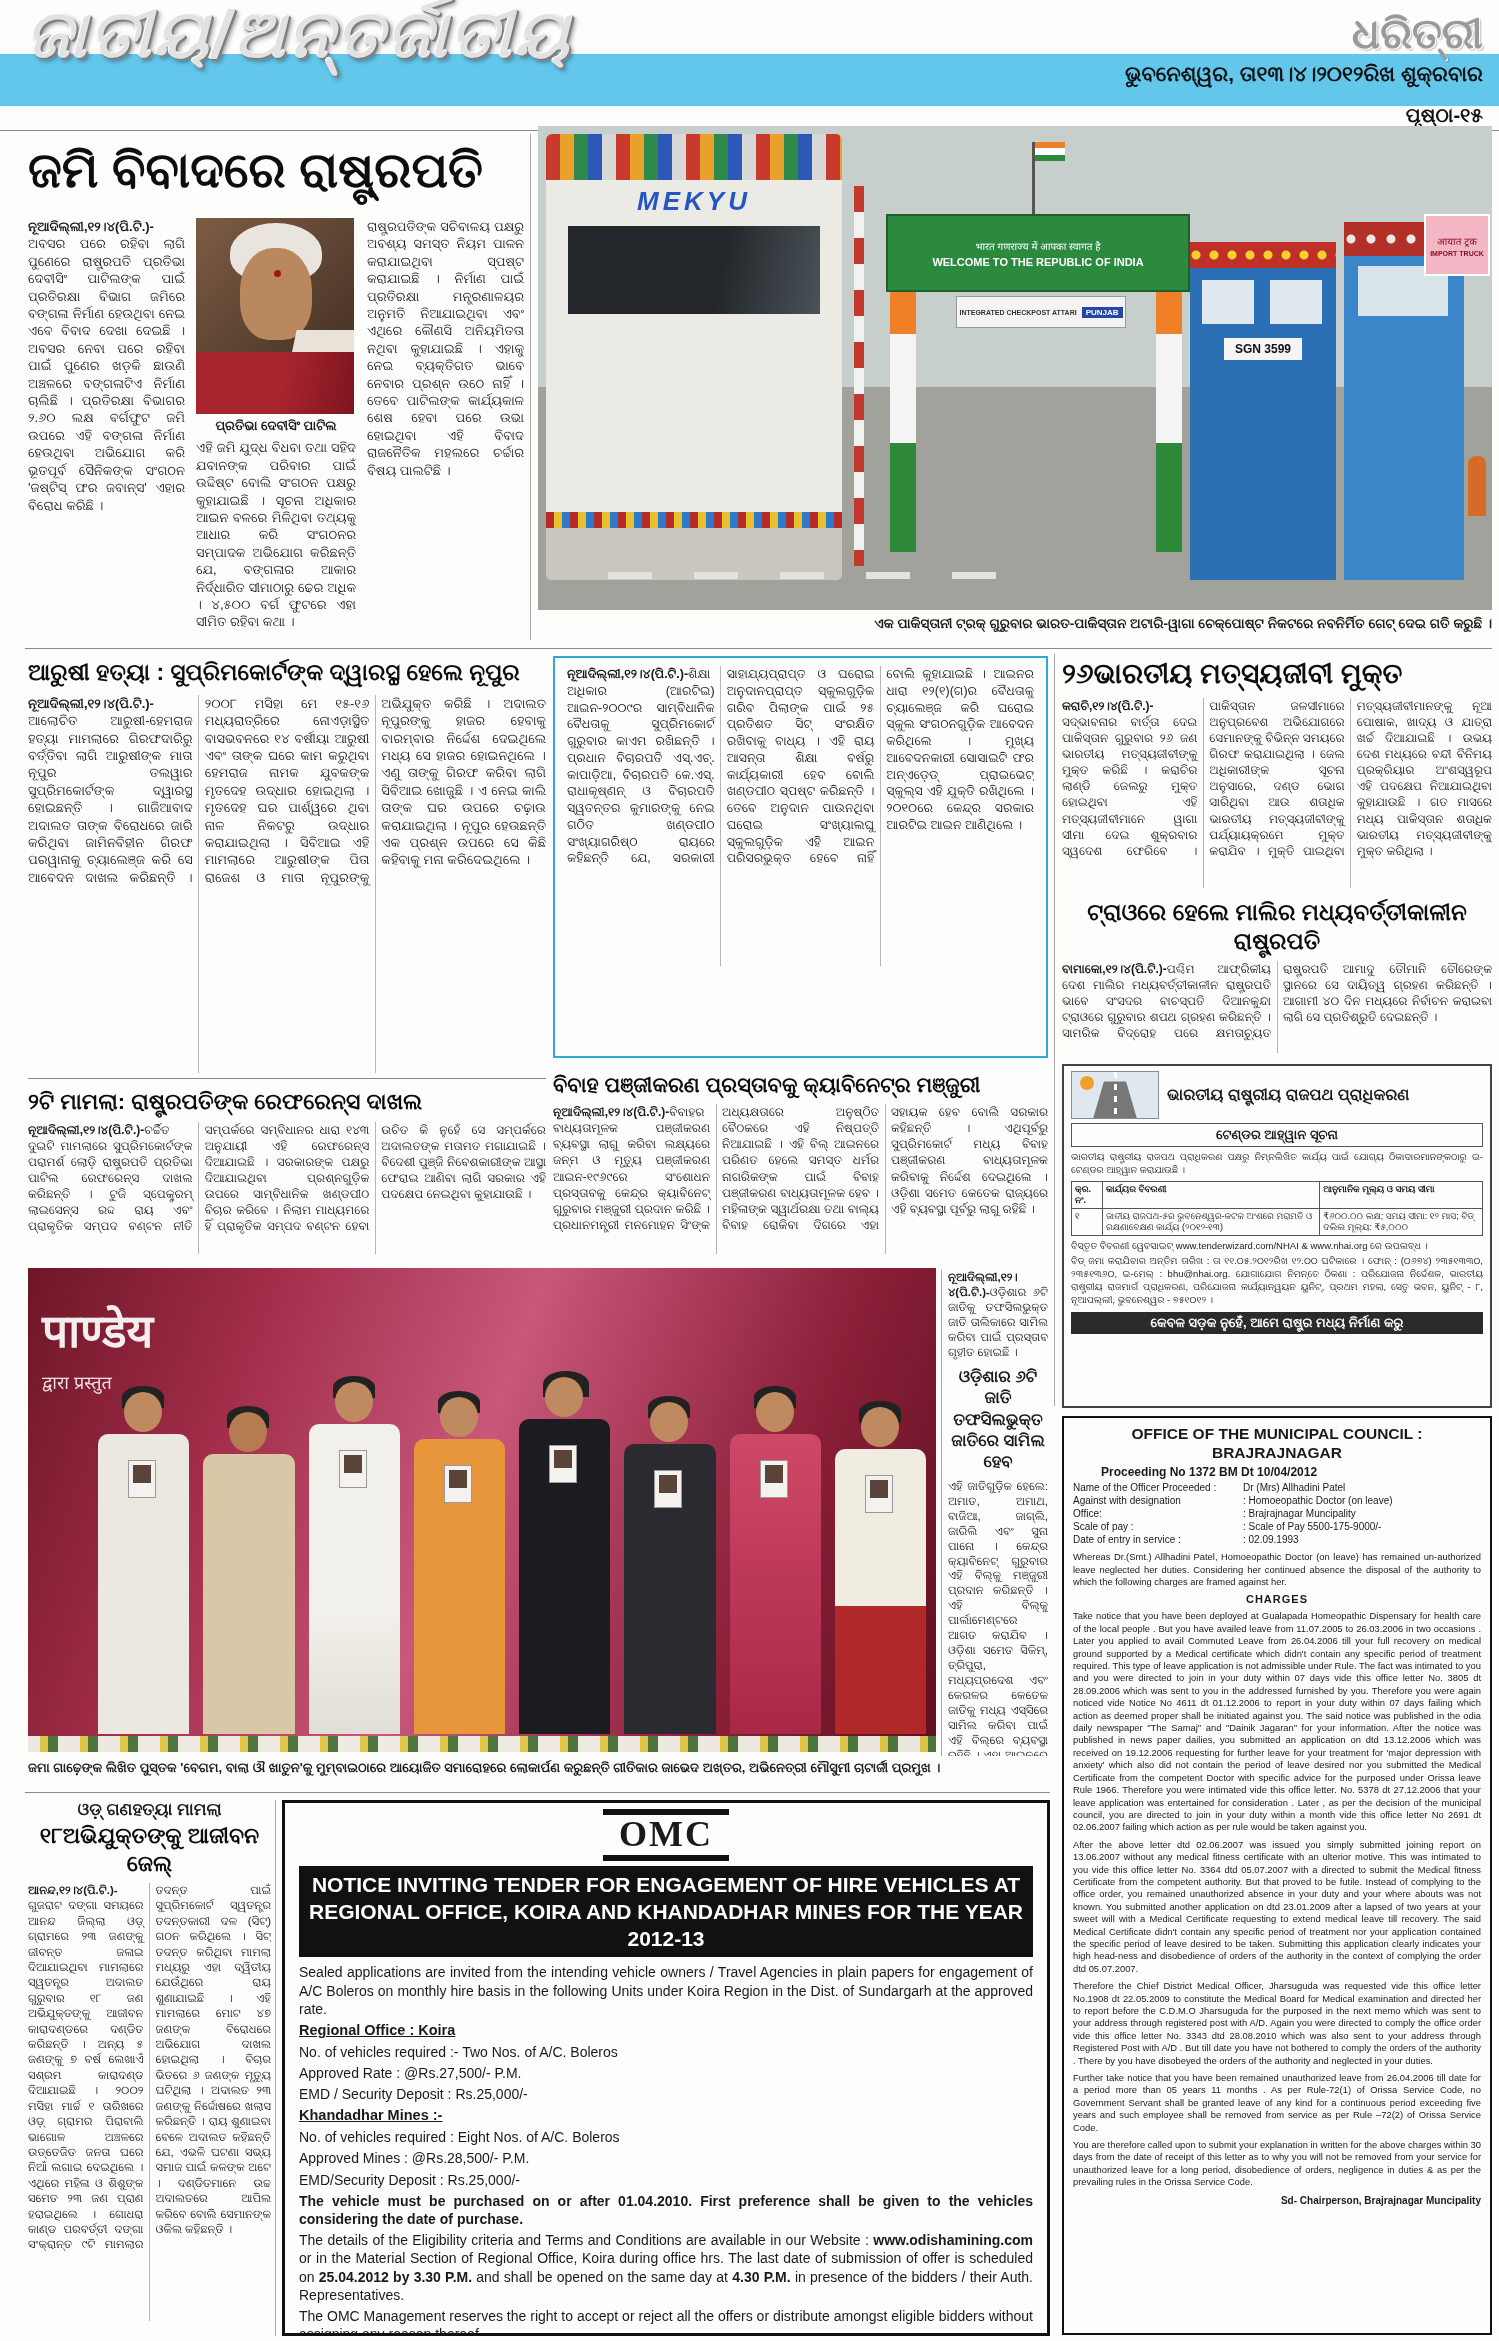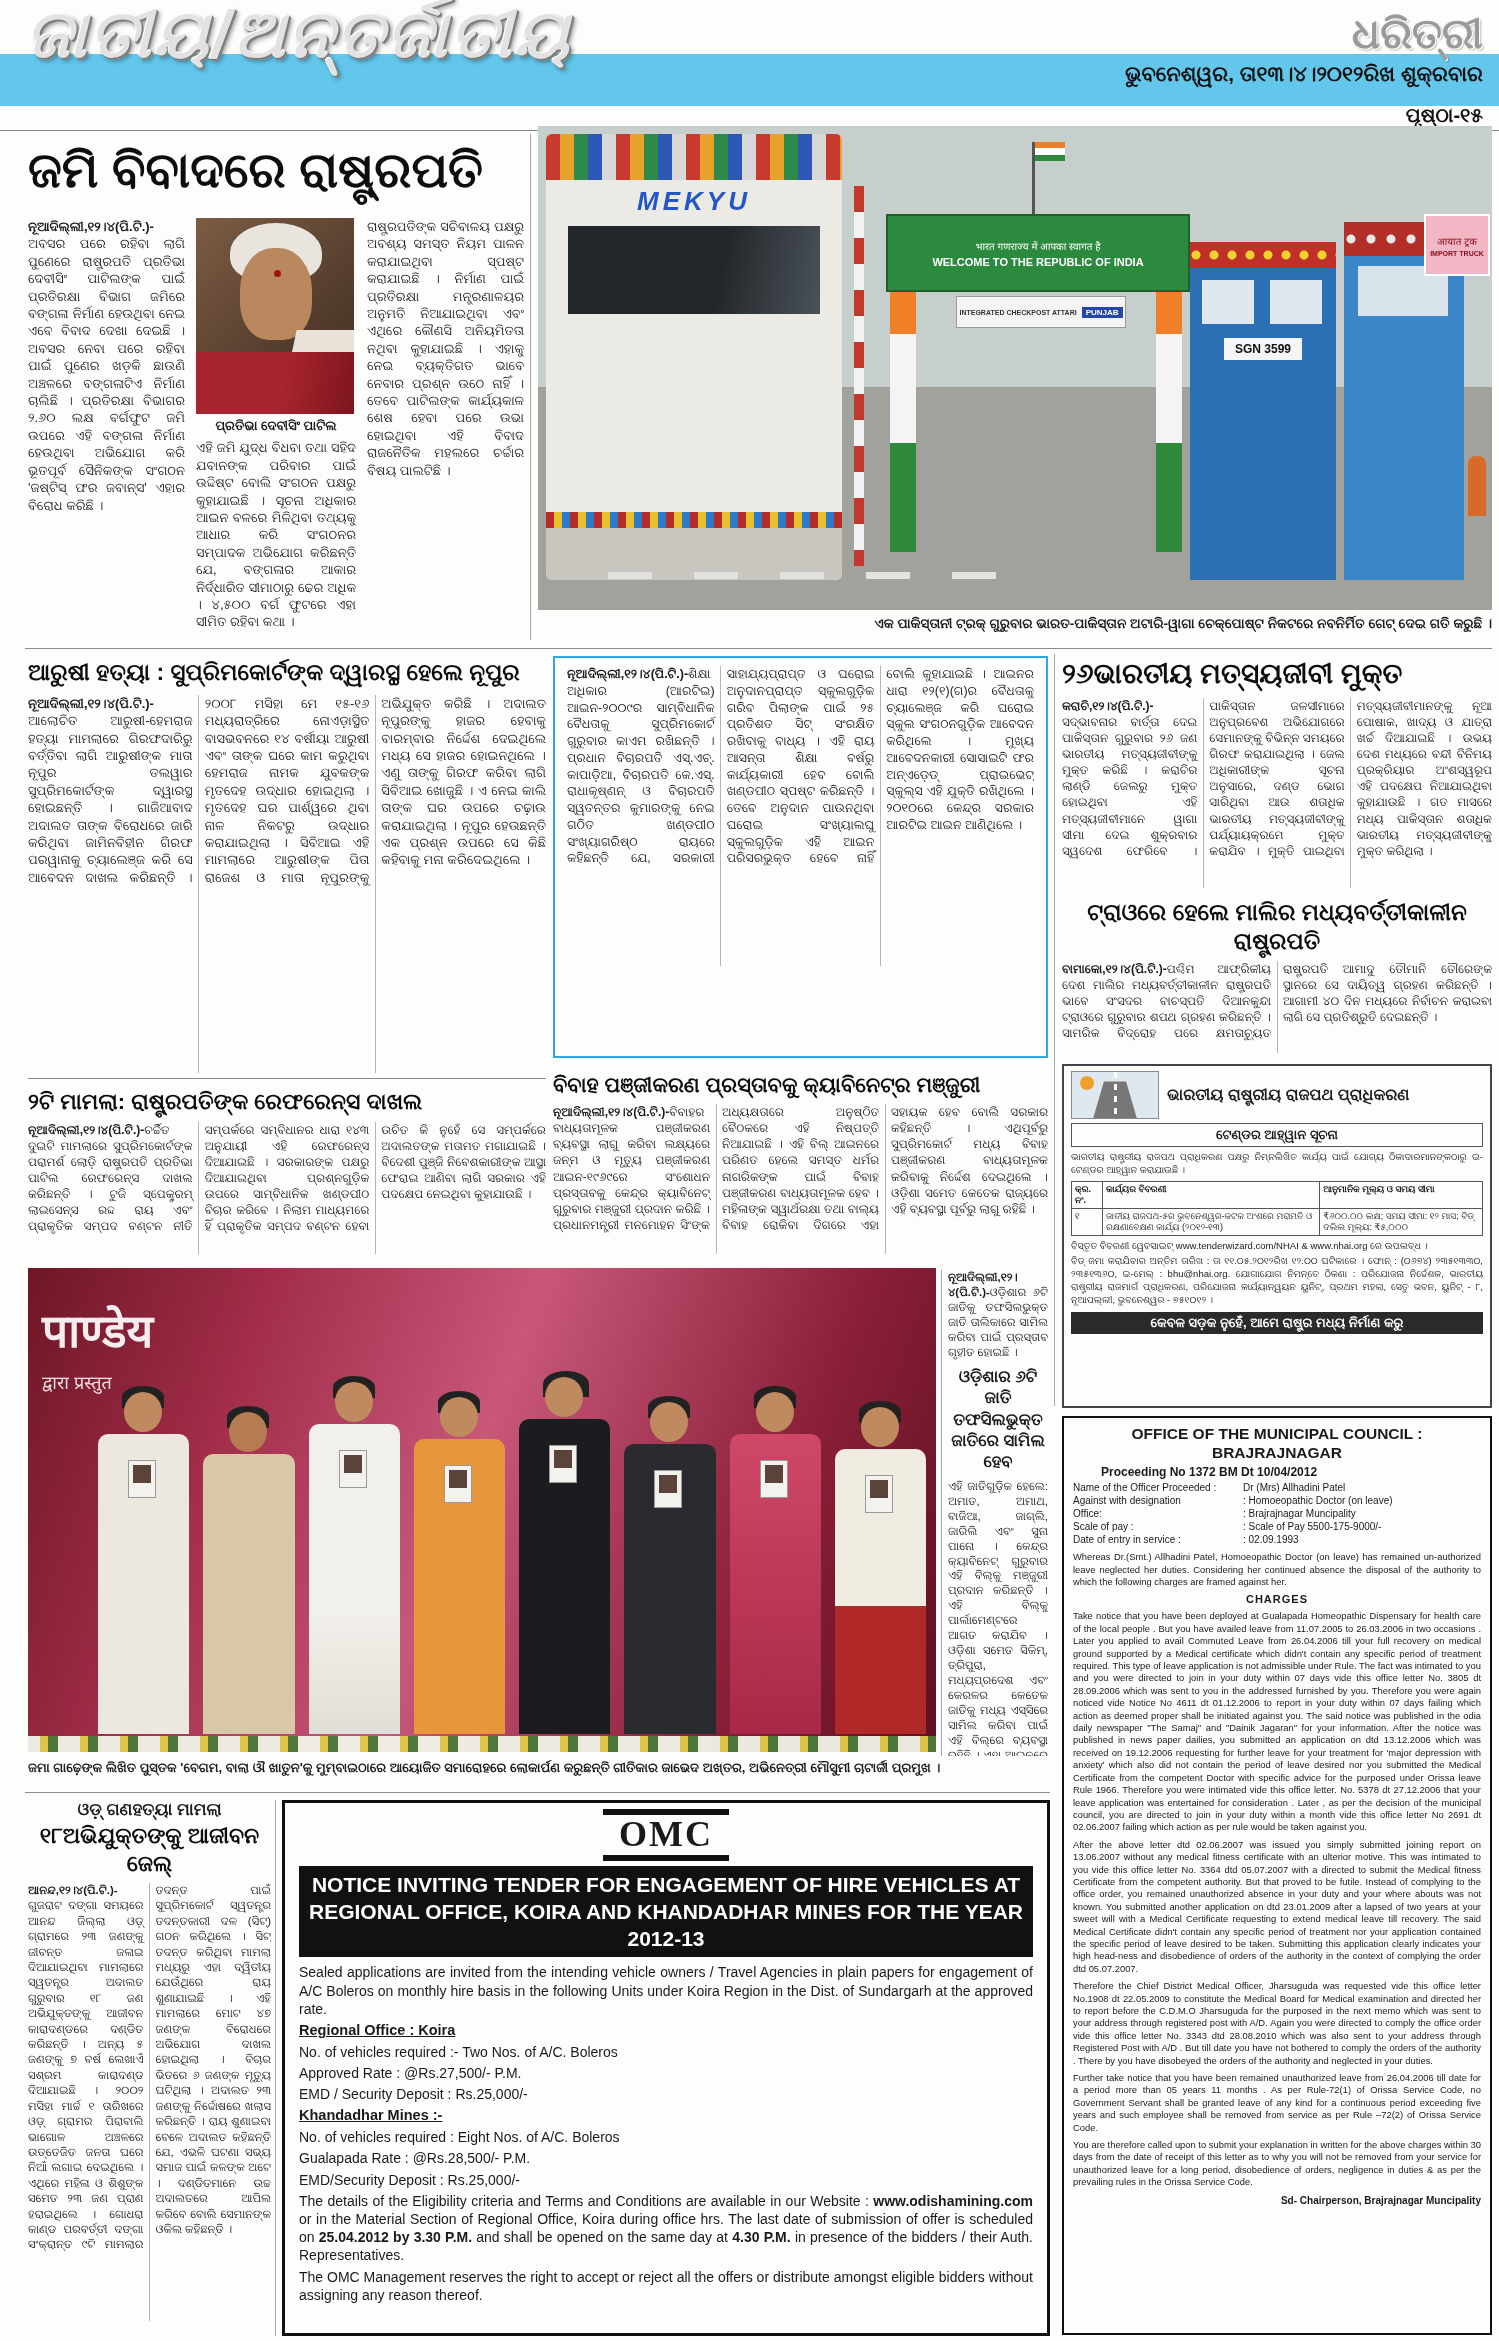--- a/index.html
+++ b/index.html
@@ -417,20 +417,21 @@
   <div class="abs omc">
     <div class="omc-logo-wrap"><span class="omc-logo">OMC</span></div>
     <div class="omc-titleband">NOTICE INVITING TENDER FOR ENGAGEMENT OF HIRE VEHICLES AT REGIONAL OFFICE, KOIRA AND KHANDADHAR MINES FOR THE YEAR 2012-13</div>
     <p>Sealed applications are invited from the intending vehicle owners / Travel Agencies in plain papers for engagement of A/C Boleros on monthly hire basis in the following Units under Koira Region in the Dist. of Sundargarh at the approved rate.</p>
     <p class="und">Regional Office : Koira</p>
     <p>No. of vehicles required :- Two Nos. of A/C. Boleros</p>
     <p>Approved Rate : @Rs.27,500/- P.M.</p>
     <p>EMD / Security Deposit : Rs.25,000/-</p>
     <p class="und">Khandadhar Mines :-</p>
     <p>No. of vehicles required : Eight Nos. of A/C. Boleros</p>
-    <p>Gualapada Rate : @Rs.28,500/- P.M.</p>
+    <p>Approved Mines : @Rs.28,500/- P.M.</p>
     <p>EMD/Security Deposit : Rs.25,000/-</p>
+    <p class="bld">The vehicle must be purchased on or after 01.04.2010. First preference shall be given to the vehicles considering the date of purchase.</p>
     <p><span>The details of the Eligibility criteria and Terms and Conditions are available in our Website : </span><span class="bld">www.odishamining.com</span><span> or in the Material Section of Regional Office, Koira during office hrs. The last date of submission of offer is scheduled on </span><span class="bld">25.04.2012 by 3.30 P.M.</span><span> and shall be opened on the same day at </span><span class="bld">4.30 P.M.</span><span> in presence of the bidders / their Auth. Representatives.</span></p>
     <p>The OMC Management reserves the right to accept or reject all the offers or distribute amongst eligible bidders without assigning any reason thereof.</p>
 
   </div>
 
 </div>
 
 </body></html>

